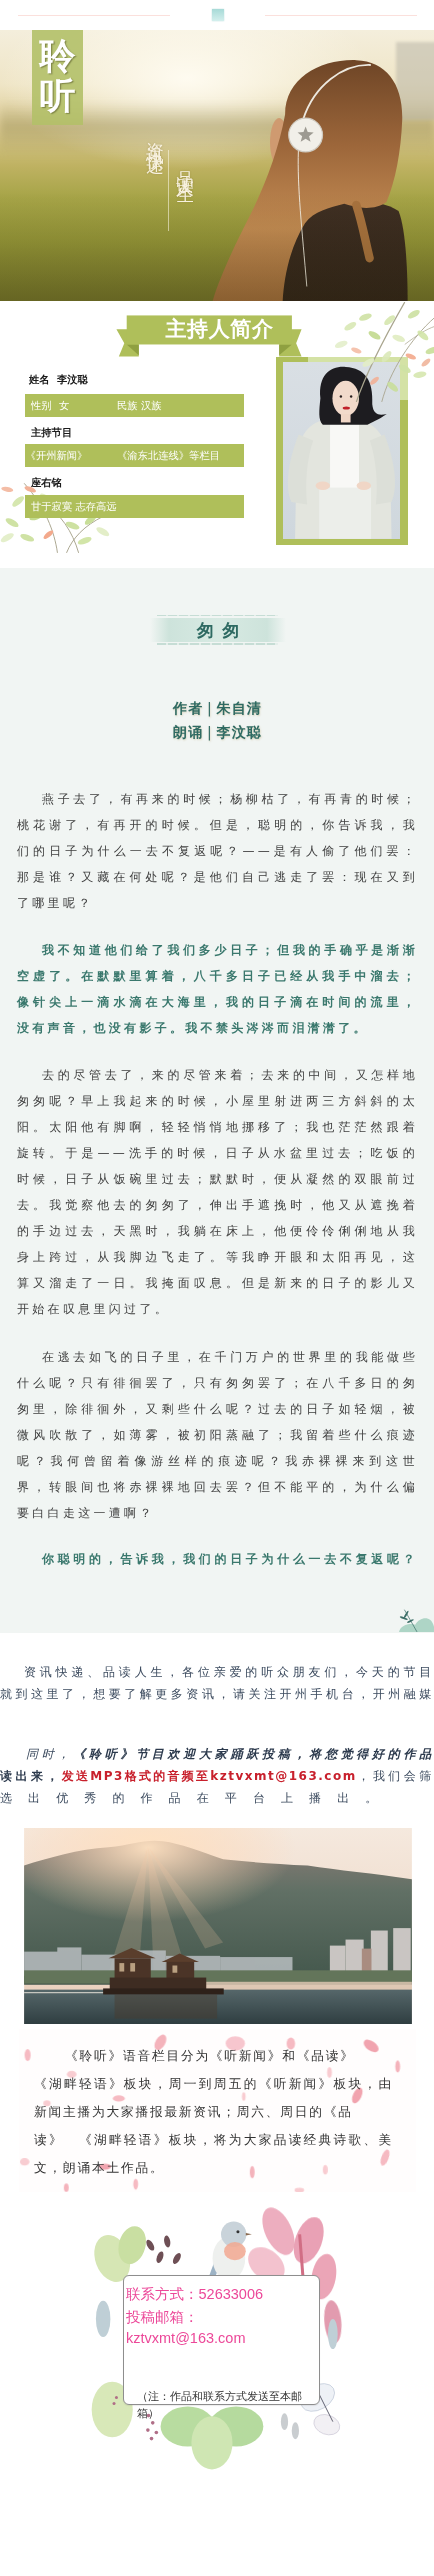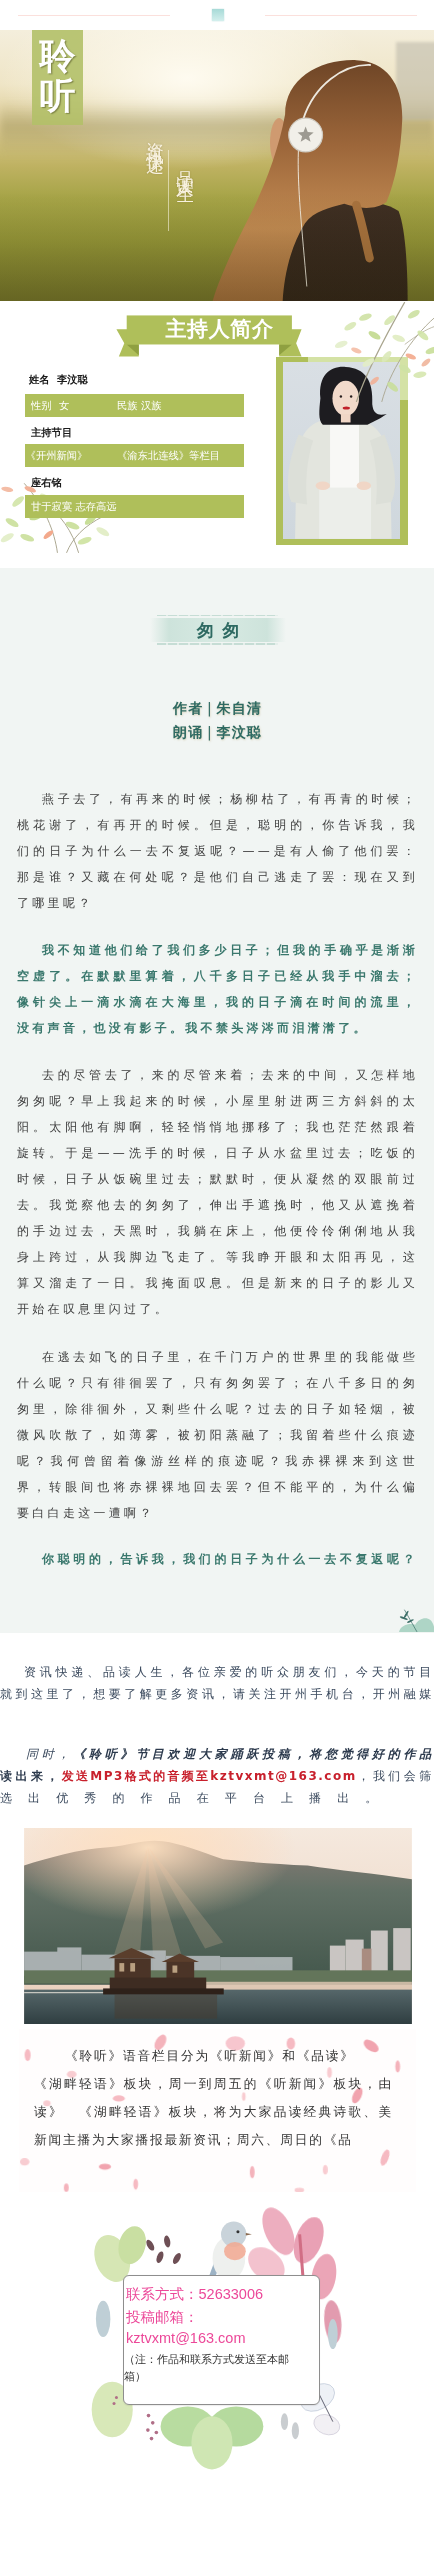--- a/index.html
+++ b/index.html
@@ -69,21 +69,21 @@
 .petal-box{left:19.3px;top:2029px;width:397px;height:163px;background:#fffdfd;}
 .col-para{position:absolute;left:34px;top:2042px;width:359px;color:#333;}
 .cl{display:block;height:28px;line-height:28px;font-size:12.7px;letter-spacing:1.8px;}
 .cl.j{text-align:justify;text-align-last:justify;}
 .cl.i{padding-left:31px;}
 
 
 .card{left:123px;top:2275px;width:197px;height:130px;border:0.9px solid #8e8e8e;border-radius:6px;background:#fff;box-shadow:0 0.6px 1.2px rgba(0,0,0,.08);}
 .cline{position:absolute;left:2px;font-size:14.5px;line-height:22px;color:#ec4899;white-space:nowrap;}
 .c-latin{font-family:"Liberation Sans",sans-serif;}
-.cnote{position:absolute;left:0;font-size:11px;line-height:17px;color:#333;white-space:nowrap;}
+.cnote{position:absolute;left:13px;font-size:11px;line-height:17px;color:#333;white-space:nowrap;margin-top:37px;}
 </style>
 </head>
 <body>
 
 <div id="page">
 
   <div class="abs hdr-line" style="left:18px;top:14.5px;width:152px;"></div>
   <div class="abs hdr-square" style="left:212px;top:9px;"></div>
   <div class="abs hdr-line" style="left:265px;top:14.5px;width:152px;"></div>
 
@@ -394,22 +394,23 @@
         <ellipse cx="193" cy="257" rx="4" ry="9" fill="#f4a9b3"></ellipse>
         <ellipse cx="507" cy="233" rx="4" ry="8" fill="#f7c0c6"></ellipse>
         <ellipse cx="78" cy="263" rx="4" ry="7" fill="#f2a0ab"></ellipse>
         <ellipse cx="464" cy="267" rx="8" ry="4" fill="#f7c0c6"></ellipse>
       </g>
     </svg>
   </div>
   <div class="col-para">
     <div class="cl i">《聆听》语音栏目分为《听新闻》和《品读》</div>
     <div class="cl j">《湖畔轻语》板块，周一到周五的《听新闻》板块，由</div>
+    <div class="cl">新闻主播为大家播报最新资讯；周六、周日的《品</div>
     <div class="cl j">读》　《湖畔轻语》板块，将为大家品读经典诗歌、美</div>
-    <div class="cl">新闻主播为大家播报最新资讯；周六、周日的《品</div>
+    <div class="cl">文，朗诵本土作品。</div>
   </div>
 
   <svg class="abs" style="left:85px;top:2198px;" width="266" height="272" viewBox="0 0 440 450">
     <g>
       <ellipse cx="45" cy="100" rx="28" ry="40" fill="#d6e6b4" transform="rotate(-20 45 100)"></ellipse>
       <ellipse cx="78" cy="78" rx="22" ry="32" fill="#c9dfa2" transform="rotate(15 78 78)"></ellipse>
     </g>
     <g fill="#6e4f55">
       <ellipse cx="108" cy="78" rx="5" ry="10" transform="rotate(-30 108 78)"></ellipse>
       <ellipse cx="124" cy="98" rx="5" ry="10" transform="rotate(20 124 98)"></ellipse>

